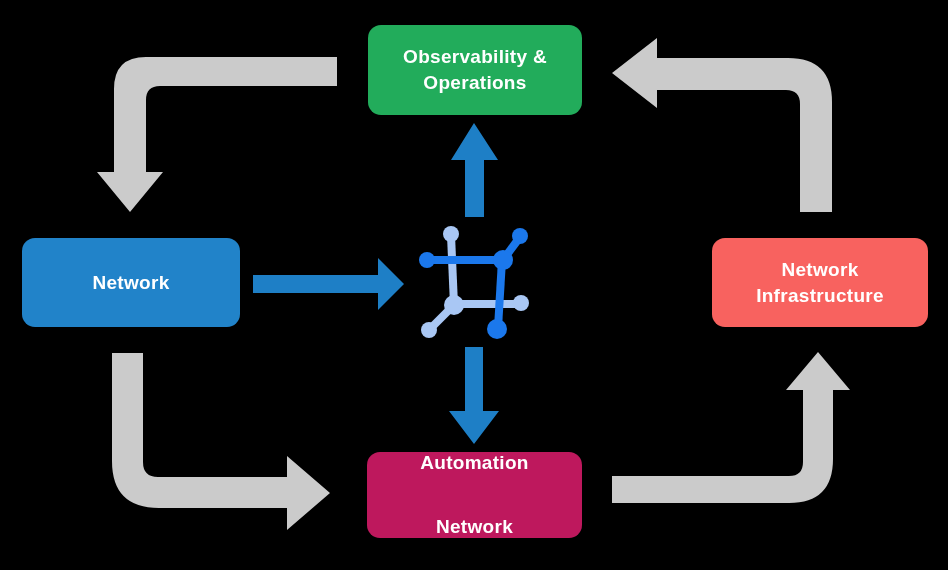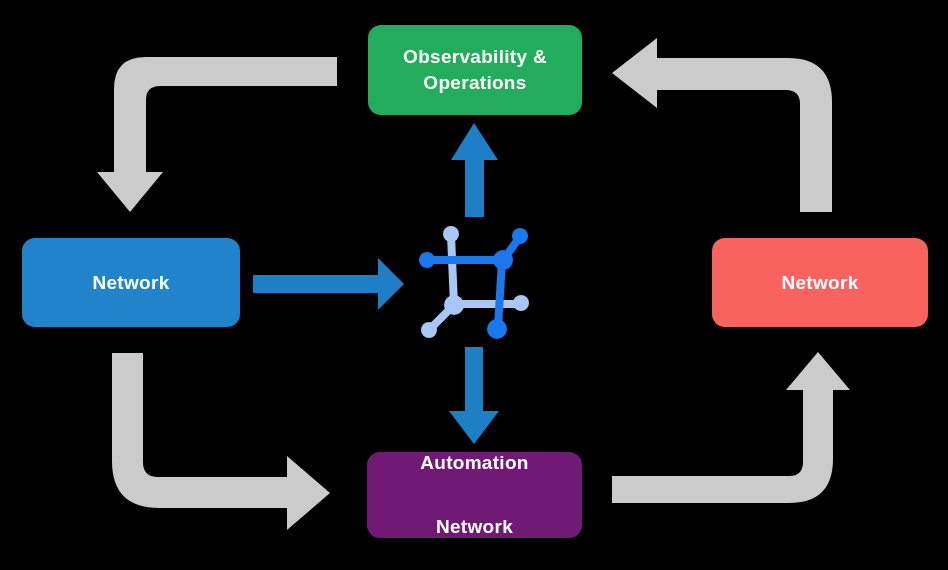--- a/index.html
+++ b/index.html
@@ -78,20 +78,21 @@
     <span>Observability &amp;</span>
     <span>Operations</span>
   </div>
 
   <div class="node-box" id="node-operations" style="background-color: rgb(33, 131, 201);">
     <span>Network</span>
   </div>
 
   <div class="node-box" id="node-infrastructure" style="background-color: rgb(248, 98, 95);">
     <span>Network</span>
+    <span>Infrastructure</span>
   </div>
 
-  <div class="node-box" id="node-automation" style="background-color: #701a75; gap: 38px;">
+  <div class="node-box" id="node-automation" style="background-color: #be185d; gap: 38px;">
     <span>Automation</span>
     <span>Network</span>
   </div>
 
 </div>
 
 </body></html>

